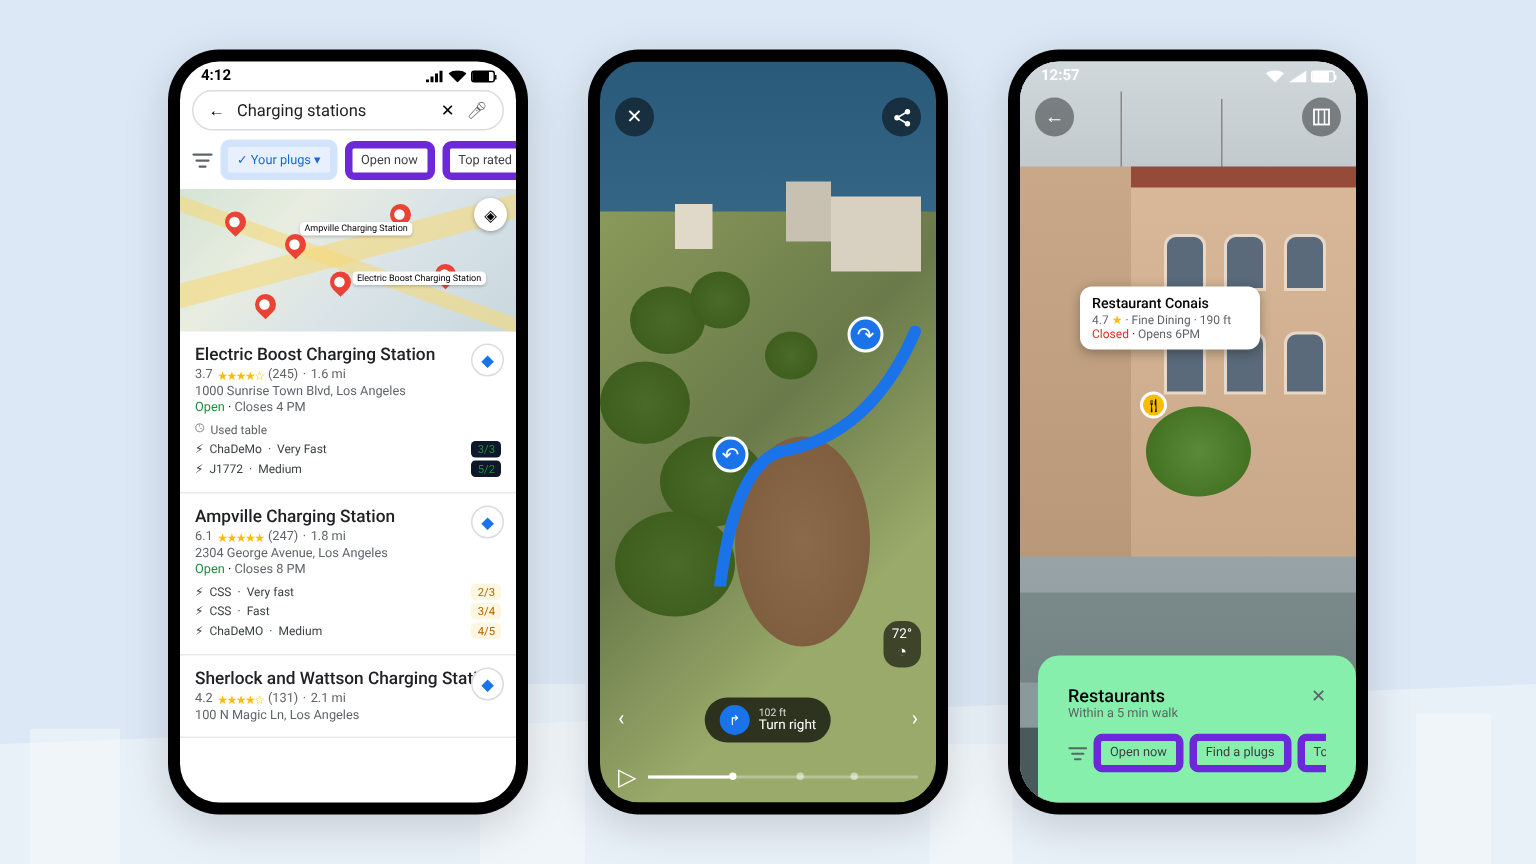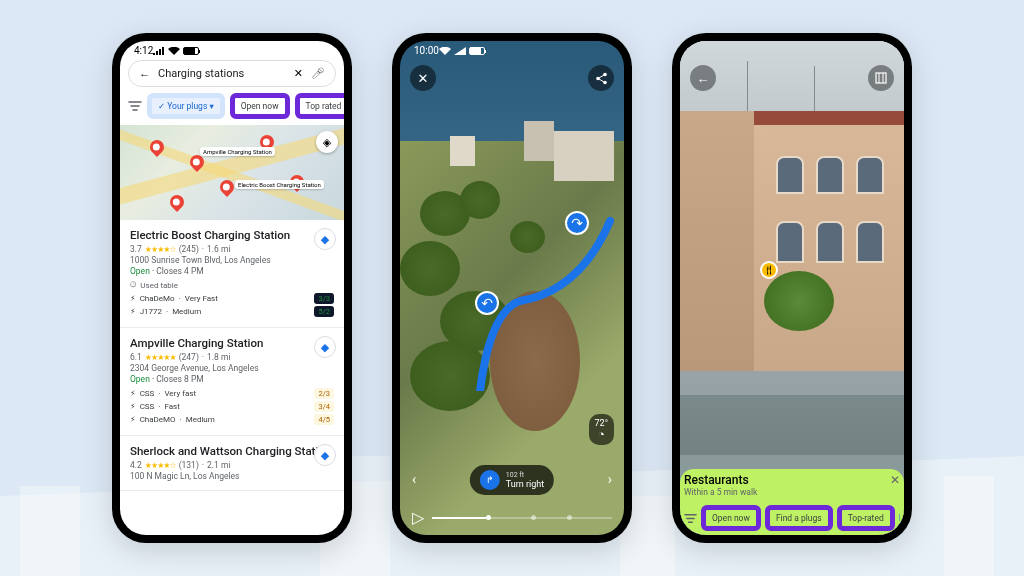--- a/index.html
+++ b/index.html
@@ -1,21 +1,21 @@
 <!DOCTYPE html>
 <html><head>
 <meta charset="utf-8">
 <style>
 *{box-sizing:border-box;margin:0;padding:0;font-family:-apple-system,BlinkMacSystemFont,'Segoe UI',Roboto,sans-serif}
 body{background:#dce8f5;width:1024px;height:576px;display:flex;align-items:center;justify-content:center;gap:40px;position:relative;overflow:hidden}
 .bg-city{position:absolute;bottom:0;left:0;right:0;height:200px}
 .bldg{position:absolute;bottom:0;background:#fff;opacity:0.35}
 .phone{width:240px;height:510px;background:#000;border-radius:34px;padding:8px;position:relative;z-index:2;box-shadow:0 8px 30px rgba(0,0,0,.15)}
 .screen{width:100%;height:100%;background:#fff;border-radius:26px;overflow:hidden;position:relative}
-.statusbar{display:flex;align-items:center;padding:4px 14px 2px;font-size:10px;font-weight:400;color:#000}
+.statusbar{display:flex;justify-content:space-between;align-items:center;padding:4px 14px 2px;font-size:10px;font-weight:700;color:#000}
 .statusbar.dark{color:#fff;position:absolute;top:0;left:0;right:0;z-index:5}
 .sb-icons{display:flex;gap:3px;align-items:center}
 .signal{width:12px;height:8px}
 .wifi{width:12px;height:8px}
 .batt{width:16px;height:8px;border:1px solid currentColor;border-radius:2px;position:relative}
 .batt::after{content:'';position:absolute;right:-2px;top:2px;width:1px;height:3px;background:currentColor}
 .batt-fill{width:80%;height:100%;background:currentColor}
 
 .searchbar{margin:2px 8px 6px;display:flex;align-items:center;gap:8px;border:1px solid #dadce0;border-radius:20px;padding:6px 10px;font-size:11px}
 .search-input{flex:1;color:#202124}
@@ -63,21 +63,21 @@
 
 .p3-scene{position:absolute;inset:0;background:linear-gradient(#b8c4c8 0%,#a8b4b8 30%,#889498 100%)}
 .skyg{position:absolute;top:0;left:0;right:0;height:80px;background:linear-gradient(#d0d8dc,#c0c8cc)}
 .bldg-p3{position:absolute;background:linear-gradient(#c8a888,#b89878)}
 .window{position:absolute;background:#5a6a7a;border:2px solid #e8d8c8;border-radius:8px 8px 0 0}
 .ground{position:absolute;bottom:0;left:0;right:0;height:140px;background:linear-gradient(#7a8a8a,#6a7a7a)}
 .roadp3{position:absolute;bottom:0;left:0;right:0;height:50px;background:#4a5a5a}
 .p3-card{position:absolute;top:150px;left:40px;background:#fff;border-radius:8px;padding:6px 8px;font-size:8px;box-shadow:0 2px 8px rgba(0,0,0,.3);min-width:120px}
 .p3-card-title{font-size:9.5px;font-weight:500;margin-bottom:1px}
 .p3-pin{position:absolute;top:220px;left:80px;width:18px;height:18px;background:#fbbc04;border-radius:50%;border:2px solid #fff;display:flex;align-items:center;justify-content:center;font-size:9px}
-.p3-bottom{position:absolute;bottom:0;left:0;right:0;background:#bef264;border-radius:14px 14px 0 0;padding:4px}
+.p3-bottom{position:absolute;bottom:0;left:12px;right:0;background:#86efac;border-radius:14px 14px 0 0;padding:20px}
 .p3-bt-head{display:flex;justify-content:space-between;align-items:flex-start;margin-bottom:8px}
 .p3-bt-title{font-size:12px;font-weight:500}
 .p3-bt-sub{font-size:8.5px;color:#5f6368}
 .p3-close{color:#5f6368;font-size:12px}
 .p3-chips{display:flex;gap:4px;align-items:center;overflow:hidden}
 .more-link{color:#1a73e8;font-size:8.5px}
 svg{display:block}
 </style>
 </head>
 <body>
@@ -197,34 +197,20 @@
     <div class="tree" style="top:250px;left:40px;width:70px;height:60px"></div>
     <div class="tree" style="top:300px;left:10px;width:80px;height:70px"></div>
     <div class="tree" style="top:180px;left:110px;width:35px;height:32px"></div>
     <div style="position:absolute;top:250px;left:90px;width:90px;height:140px;background:radial-gradient(ellipse,#8a6a4a,#7a5a3a);border-radius:50%"></div>
     <svg style="position:absolute;top:150px;left:60px;width:160px;height:200px" viewBox="0 0 160 200">
           <path d="M20 200 Q30 120 60 110 Q120 100 150 30" stroke="#1a73e8" stroke-width="8" fill="none" stroke-linecap="round"></path>
         </svg>
     <div class="nav-arrow" style="top:250px;left:75px">↶</div>
     <div class="nav-arrow" style="top:170px;right:35px">↷</div>
   </div>
-  <div class="statusbar dark">
-    <span>10:00</span>
-    <div class="sb-icons">
-      <svg class="wifi" viewBox="0 0 12 8">
-            <path d="M6 8L0 2C3 -1 9 -1 12 2z" fill="currentColor"></path>
-          </svg>
-      <svg class="signal" viewBox="0 0 12 8">
-            <path d="M0 8L12 8 12 0z" fill="currentColor"></path>
-          </svg>
-      <div class="batt">
-            <div class="batt-fill"></div>
-          </div>
-    </div>
-  </div>
   <div class="circ-btn" style="top:24px;left:10px">✕</div>
   <div class="circ-btn" style="top:24px;right:10px">
     <svg width="13" height="13" viewBox="0 0 13 13">
           <circle cx="10" cy="2.5" r="1.8" fill="#fff"></circle>
           <circle cx="3" cy="6.5" r="1.8" fill="#fff"></circle>
           <circle cx="10" cy="10.5" r="1.8" fill="#fff"></circle>
           <path d="M4 6L9 3M4 7L9 10" stroke="#fff" stroke-width="1"></path>
         </svg>
   </div>
   <div class="temp-badge">
@@ -266,27 +252,46 @@
     <div class="window" style="top:115px;right:60px;width:28px;height:38px"></div>
     <div class="window" style="top:115px;right:20px;width:28px;height:38px"></div>
     <div class="window" style="top:180px;right:100px;width:28px;height:42px"></div>
     <div class="window" style="top:180px;right:60px;width:28px;height:42px"></div>
     <div class="window" style="top:180px;right:20px;width:28px;height:42px"></div>
     <div class="tree" style="top:230px;right:70px;width:70px;height:60px;background:radial-gradient(circle,#5a8a3a,#3a6a1a)"></div>
     <div class="ground"></div>
     <div class="roadp3"></div>
     <div style="position:absolute;bottom:50px;left:0;right:0;height:30px;background:#8a9a9a"></div>
   </div>
+  <div class="statusbar dark">
+    <span>12:57</span>
+    <div class="sb-icons">
+      <svg class="wifi" viewBox="0 0 12 8">
+            <path d="M6 8L0 2C3 -1 9 -1 12 2z" fill="currentColor"></path>
+          </svg>
+      <svg class="signal" viewBox="0 0 12 8">
+            <path d="M0 8L12 8 12 0z" fill="currentColor"></path>
+          </svg>
+      <div class="batt">
+            <div class="batt-fill"></div>
+          </div>
+    </div>
+  </div>
   <div class="circ-btn" style="top:24px;left:10px;background:rgba(0,0,0,.4)">←</div>
   <div class="circ-btn" style="top:24px;right:10px;background:rgba(0,0,0,.4)">
     <svg width="12" height="12" viewBox="0 0 12 12">
           <rect x="1" y="1" width="10" height="10" fill="none" stroke="#fff" stroke-width="1.2"></rect>
           <path d="M4 1v10M8 1v10" stroke="#fff" stroke-width="1"></path>
         </svg>
   </div>
+  <div class="p3-card">
+    <div class="p3-card-title">Restaurant Conais</div>
+    <div style="color:#5f6368"><span>4.7</span> <span style="color:#fbbc04">★</span> · <span>Fine Dining</span> · <span>190 ft</span></div>
+    <div><span class="closed">Closed</span> · <span style="color:#5f6368">Opens 6PM</span></div>
+  </div>
   <div class="p3-pin">🍴︎</div>
   <div class="p3-bottom">
     <div class="p3-bt-head">
       <div>
         <div class="p3-bt-title">Restaurants</div>
         <div class="p3-bt-sub">Within a 5 min walk</div>
       </div>
       <span class="p3-close">✕</span>
     </div>
     <div class="p3-chips">

